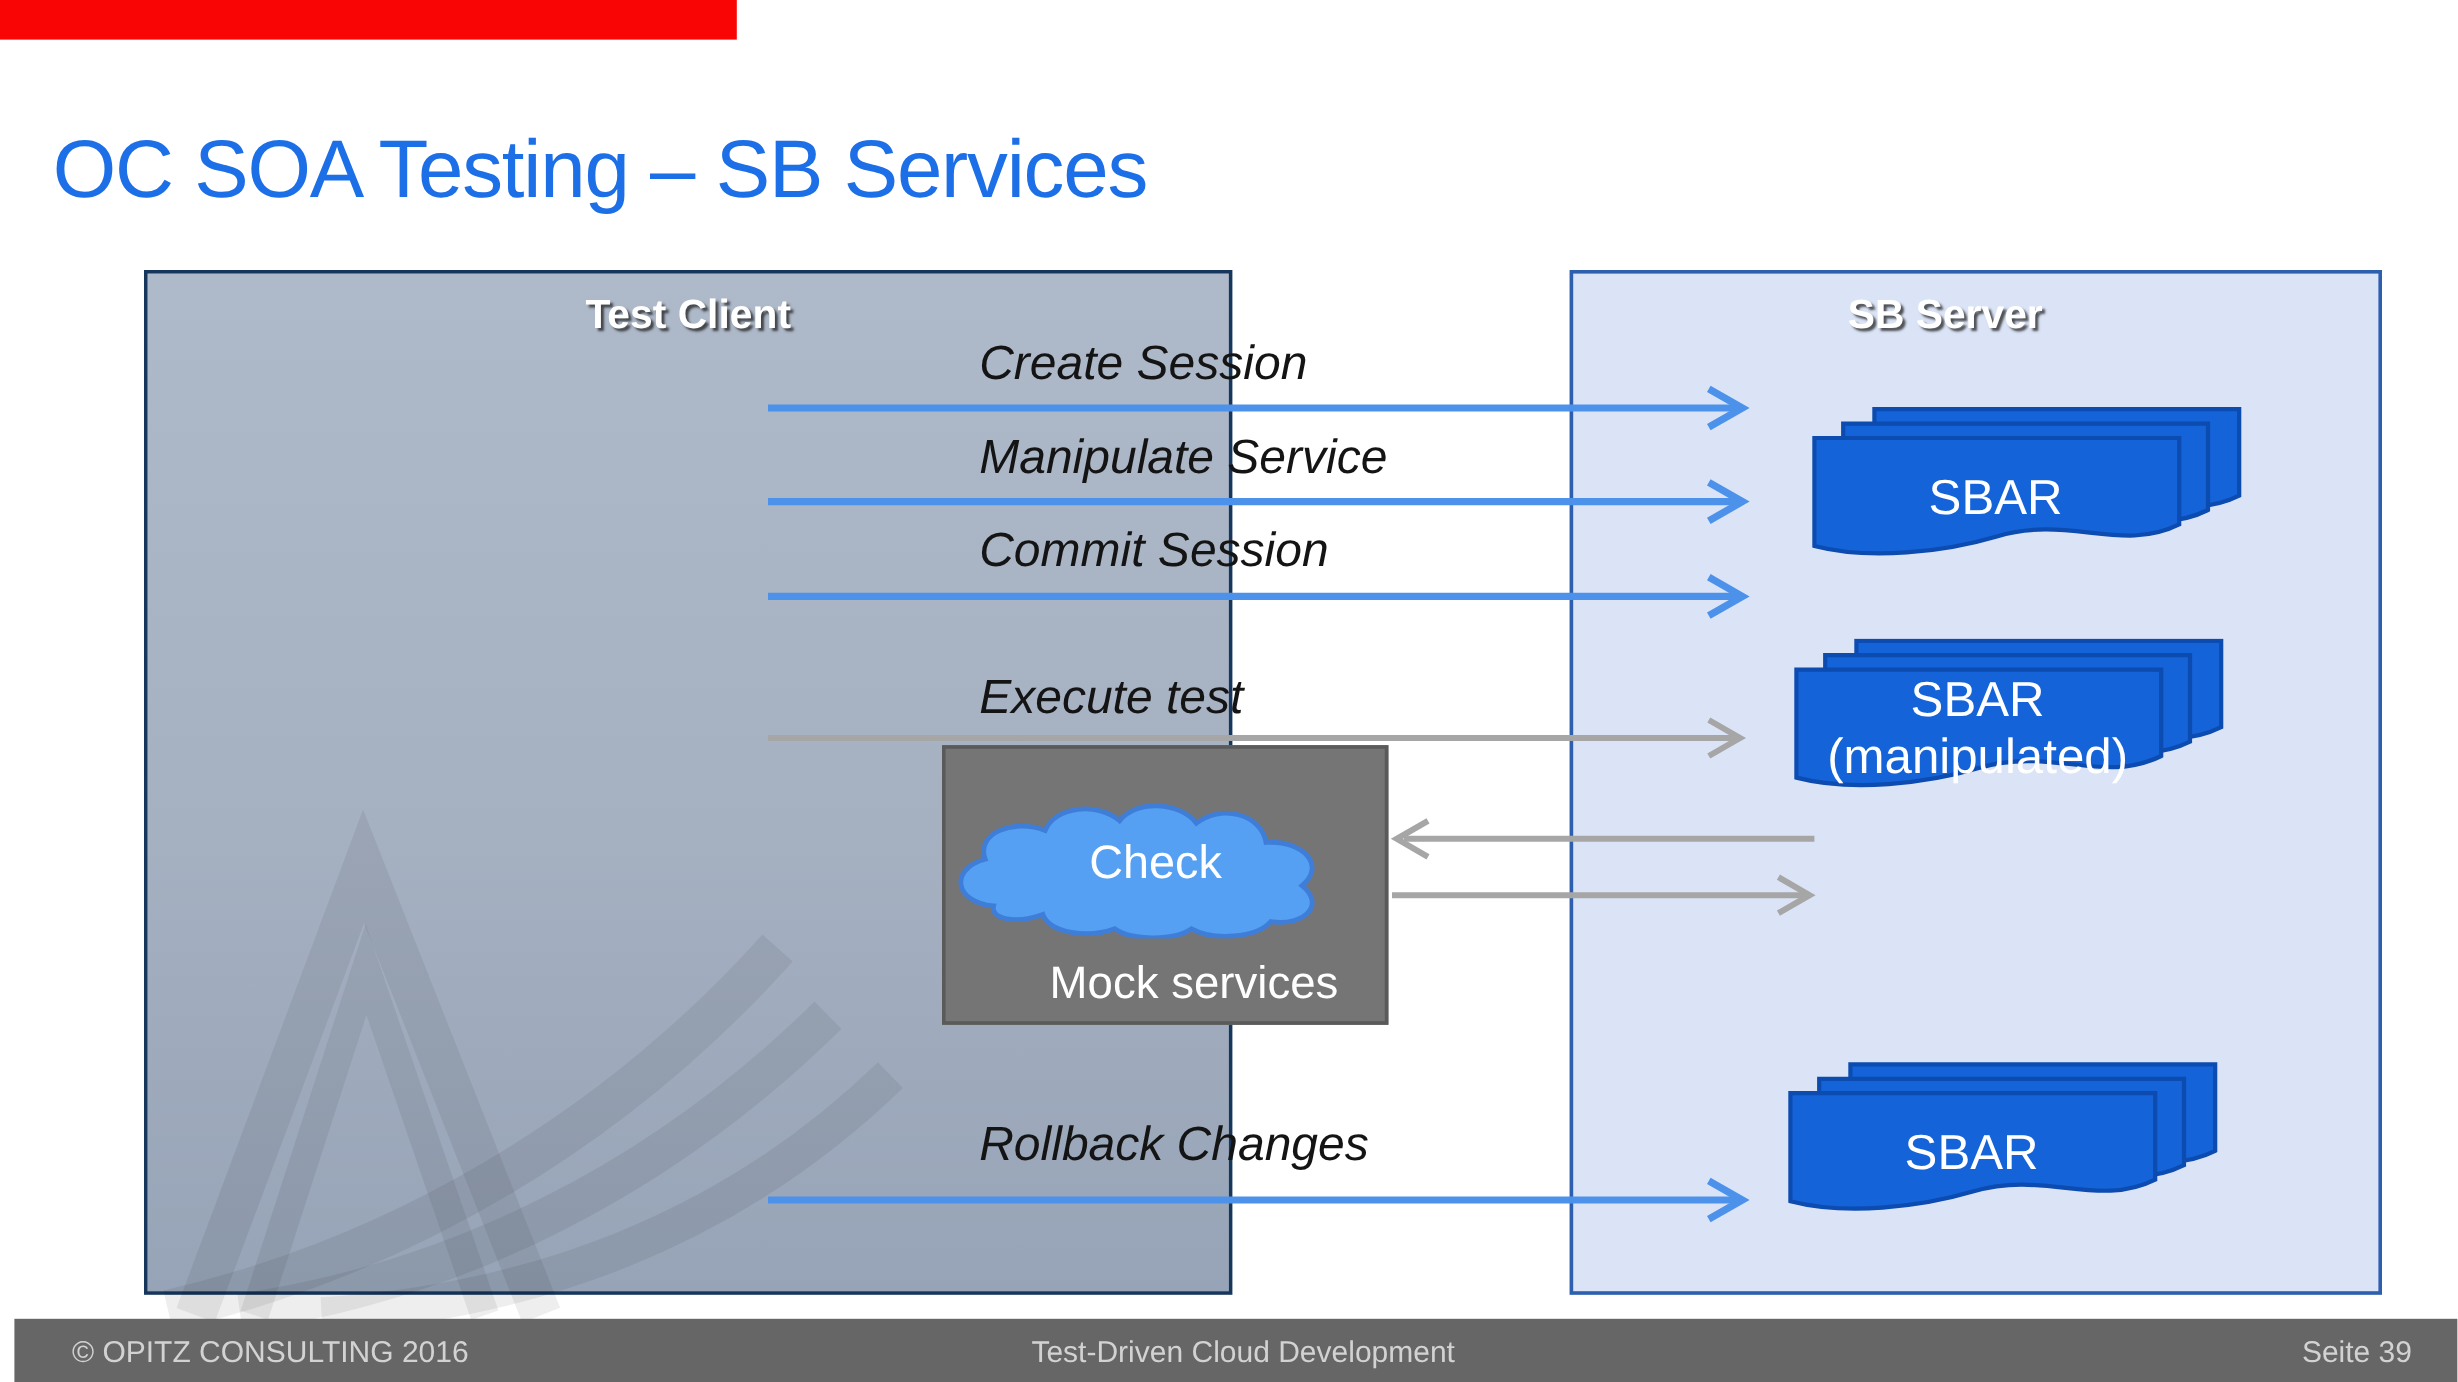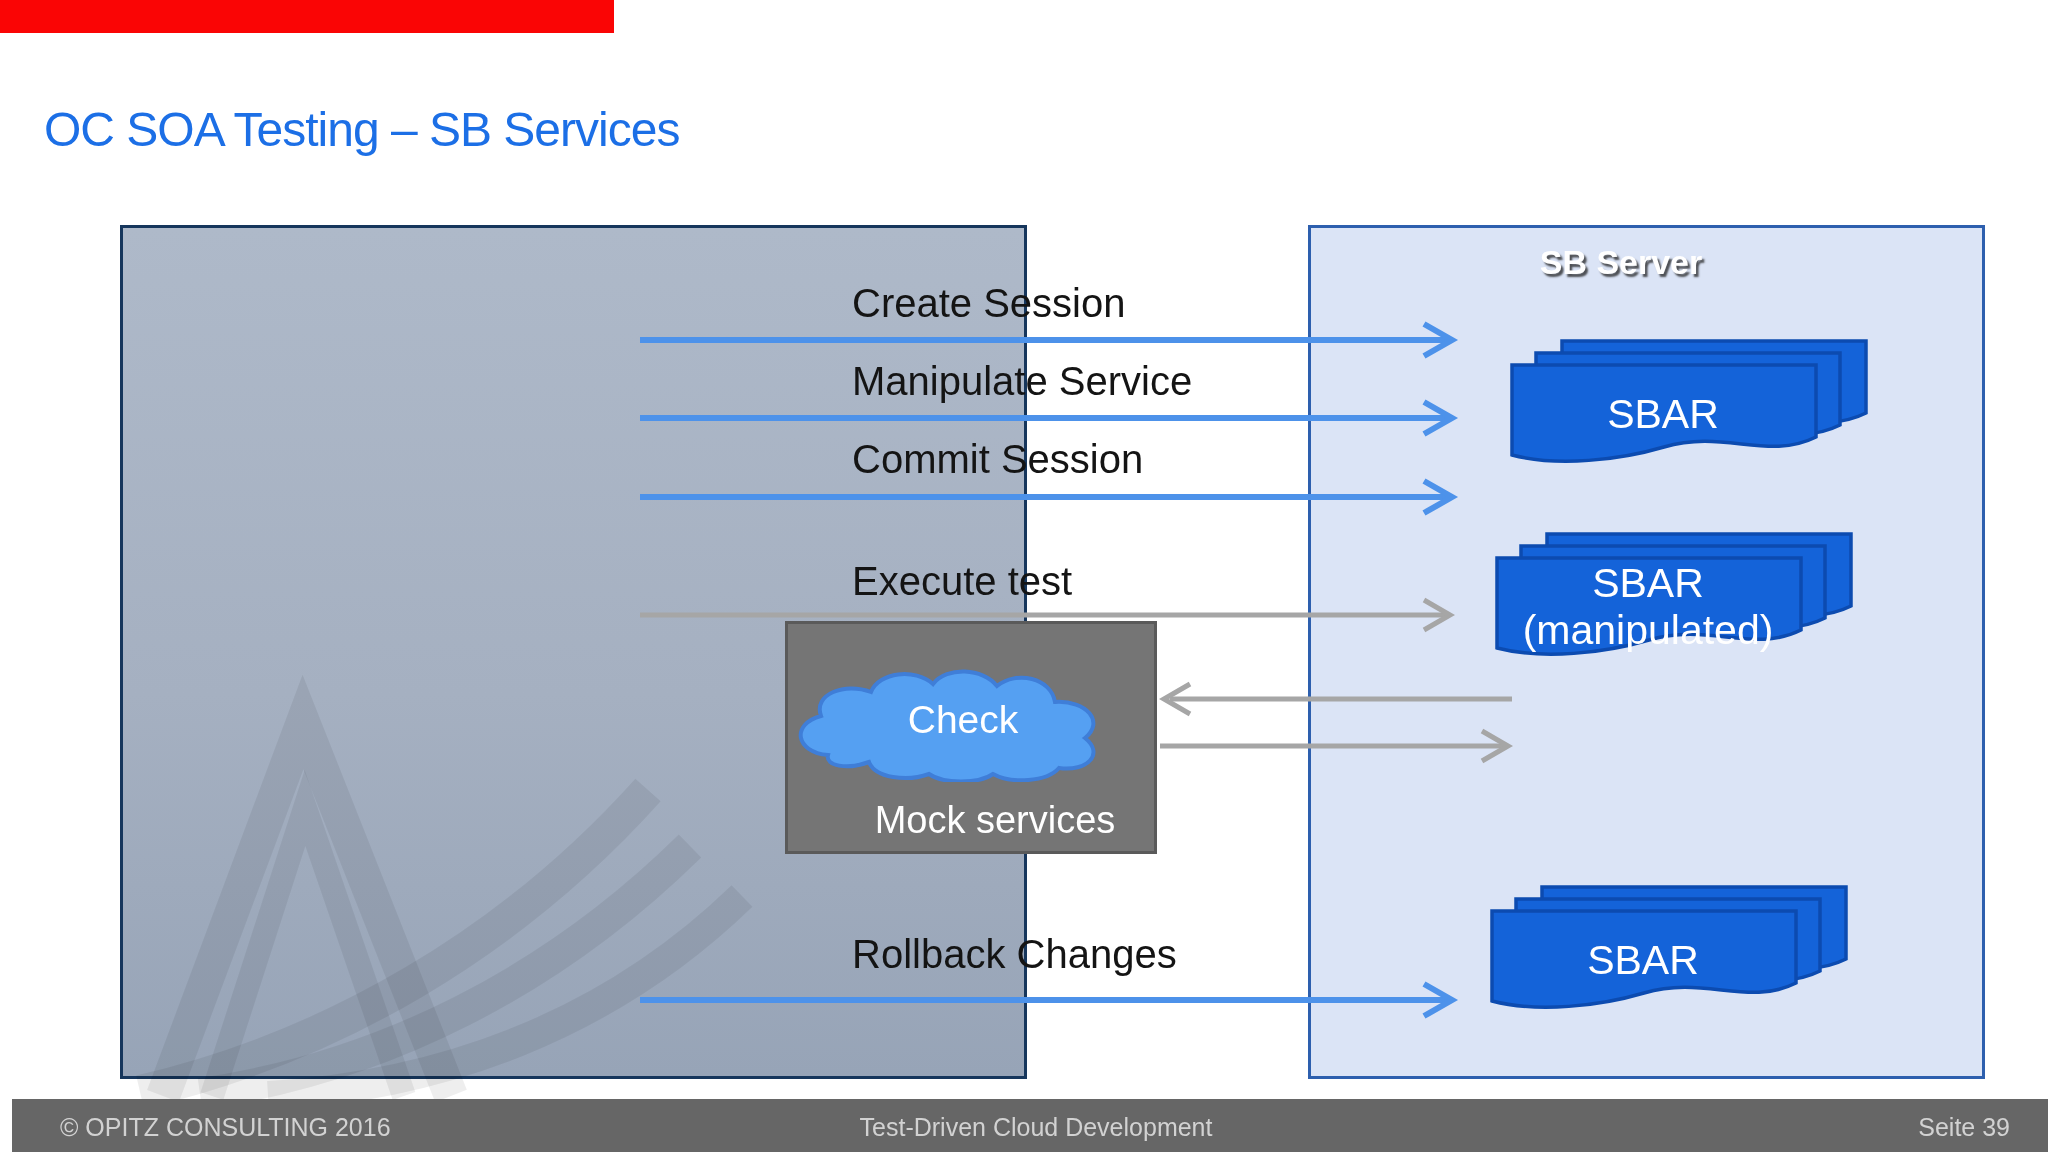--- a/index.html
+++ b/index.html
@@ -4,21 +4,21 @@
 <style>
   html,body{margin:0;padding:0;background:#fff;}
   .stage{
     position:relative;width:2048px;height:1152px;overflow:hidden;background:#fff;
     font-family:"Liberation Sans","DejaVu Sans",sans-serif;
   }
   
   .red-bar{position:absolute;left:0;top:0;width:614px;height:33px;background:var(--red,#fa0505);z-index:20;}
   
   .slide-title{
-    position:absolute;left:44px;top:104px;font-size:48px;line-height:1.1;
+    position:absolute;left:44px;top:104px;font-size:68px;line-height:1.1;
     color:var(--title-blue,#1c6fe6);z-index:6;white-space:nowrap;letter-spacing:-1px;
   }
   
   .panel{position:absolute;z-index:1;box-sizing:border-box;}
   .panel.test-client{
     left:120px;top:225px;width:907px;height:854px;
     background:linear-gradient(180deg,#aeb9c9 0%,#a5b0c1 55%,#97a4b7 100%);
     border:3px solid #16365c;
   }
   .panel.sb-server{
@@ -31,21 +31,21 @@
     text-shadow:2.5px 2.5px 2px rgba(30,30,30,0.75);
   }
   .panel-header.tc{left:120px;top:243px;width:907px;}
   .panel-header.sb{left:1308px;top:243px;width:626px;}
   
   .watermark{position:absolute;left:0;top:0;z-index:2;pointer-events:none;}
   
   .arrow-layer{position:absolute;left:0;top:0;z-index:3;pointer-events:none;}
   
   .flow-label{
-    position:absolute;left:852px;z-index:6;font-size:40px;color:#141414;white-space:nowrap;
+    position:absolute;left:816px;z-index:6;font-size:40px;color:#141414;white-space:nowrap;font-style:italic;
   }
   .flow-label.l0{top:281px;}
   .flow-label.l1{top:359px;}
   .flow-label.l2{top:437px;}
   .flow-label.l3{top:559px;}
   .flow-label.l4{top:932px;}
   
   .mock-box{
     position:absolute;left:785px;top:621px;width:372px;height:233px;z-index:4;box-sizing:border-box;
     background:var(--mock-gray,#757575);border:3px solid #5a5a5a;
@@ -117,20 +117,21 @@
     <g stroke="#a6a6a6" stroke-width="5" fill="none">
       <line x1="640" y1="615" x2="1446" y2="615"></line>
       <polyline points="1424,600 1450,615 1424,630"></polyline>
       <line x1="1512" y1="699" x2="1170" y2="699"></line>
       <polyline points="1190,684 1164,699 1190,714"></polyline>
       <line x1="1160" y1="746" x2="1504" y2="746"></line>
       <polyline points="1482,731 1508,746 1482,761"></polyline>
     </g>
   </svg>
 
+  <div class="panel-header tc">Test Client</div>
   <div class="panel-header sb">SB Server</div>
 
   <div class="flow-label l0">Create Session</div>
   <div class="flow-label l1">Manipulate Service</div>
   <div class="flow-label l2">Commit Session</div>
   <div class="flow-label l3">Execute test</div>
   <div class="flow-label l4">Rollback Changes</div>
 
   <div class="mock-box"></div>
   <div class="cloud-wrap">

